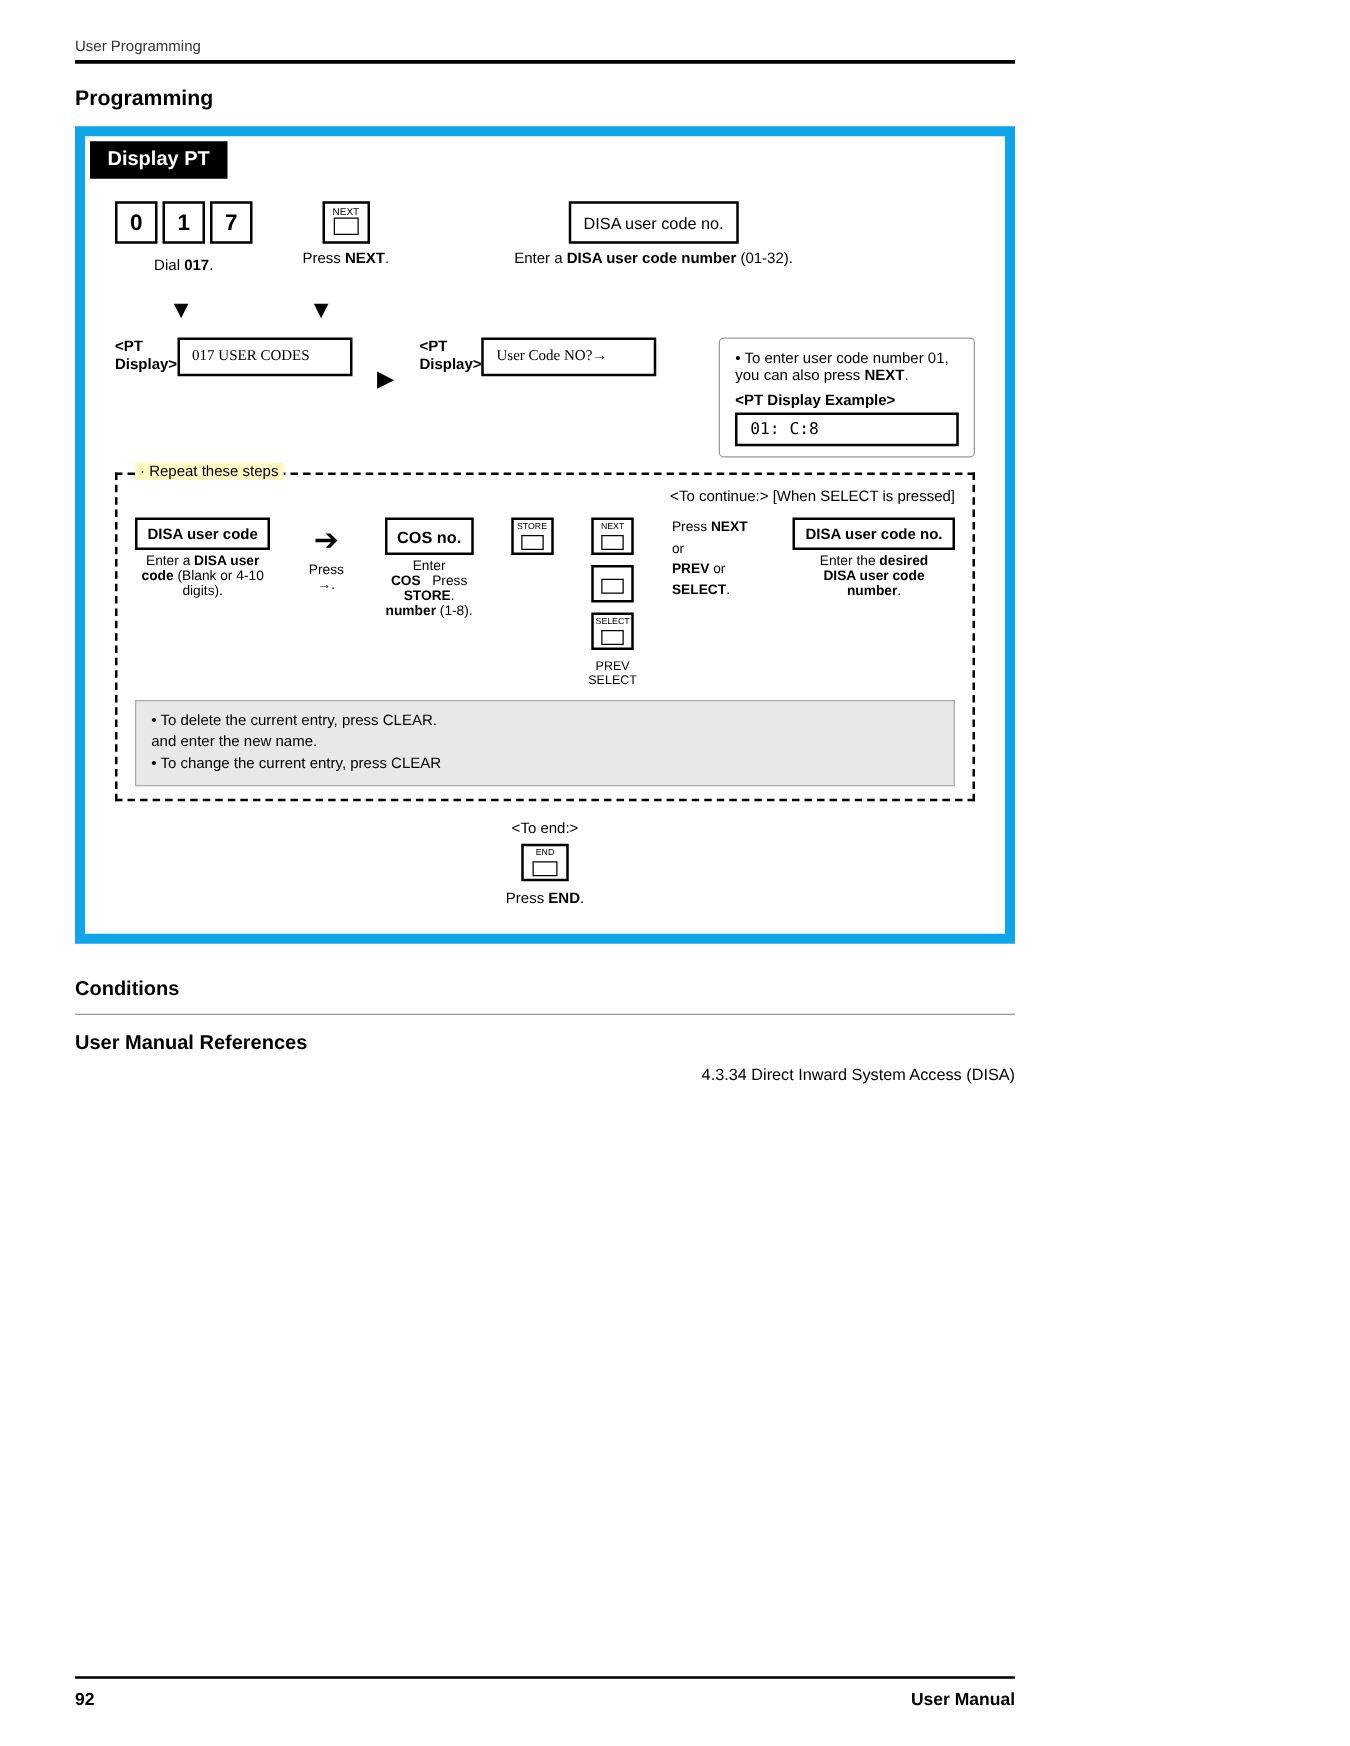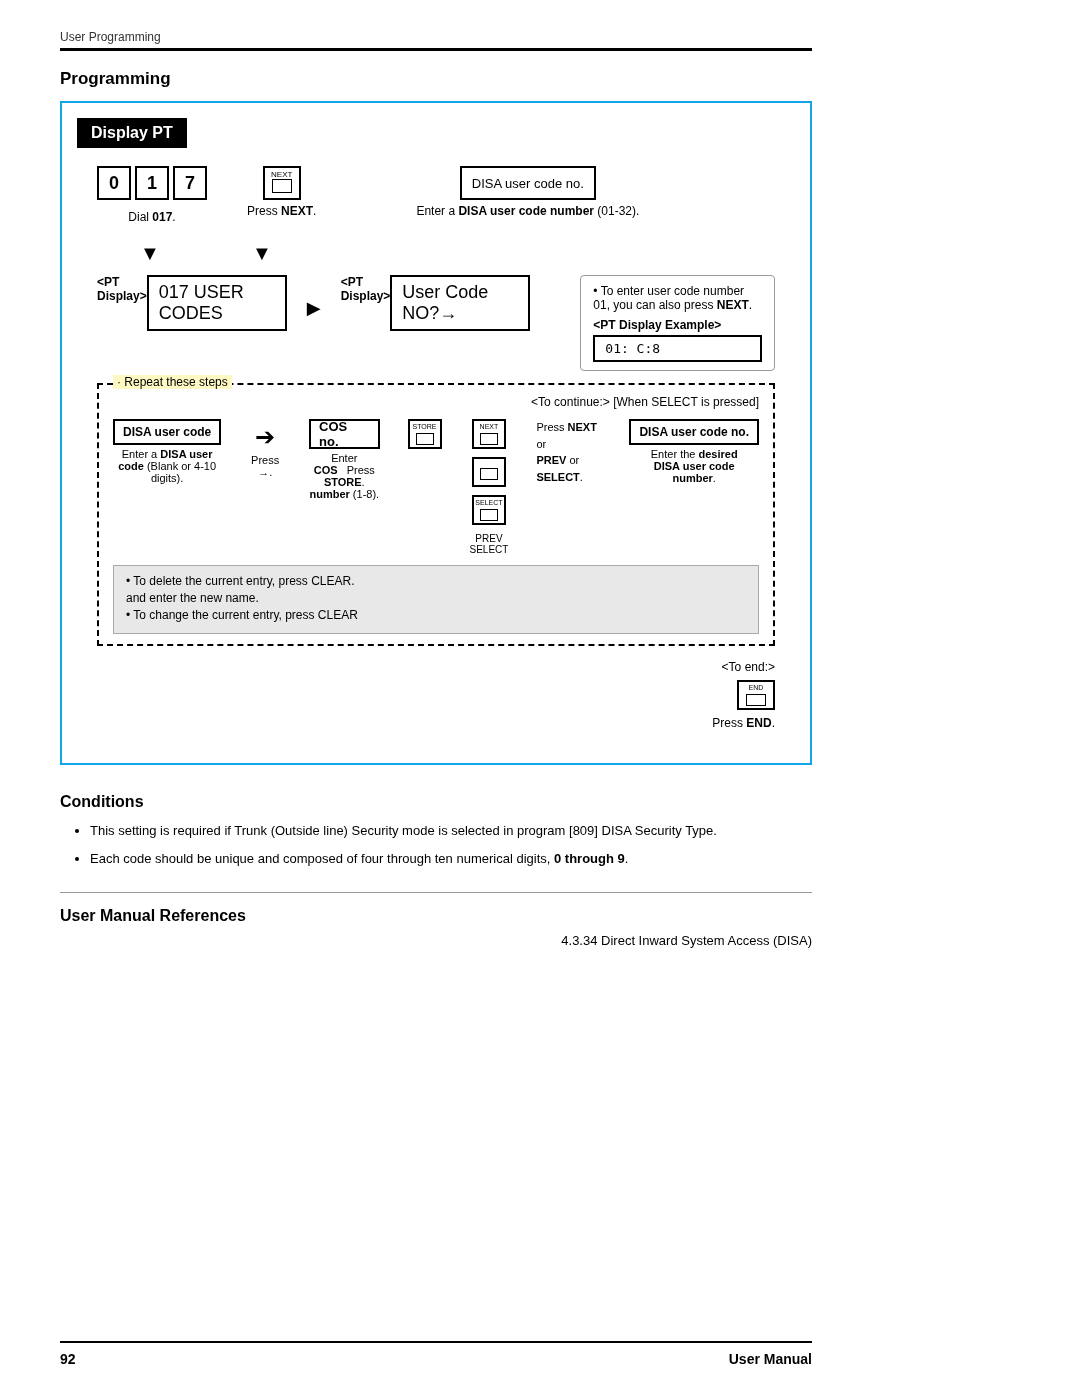--- a/index.html
+++ b/index.html
@@ -28,22 +28,22 @@
       border-top: 3px solid #000;
       margin-bottom: 18px;
     }
     .section-title {
       font-size: 17px;
       font-weight: bold;
       margin-bottom: 12px;
     }
     
     .diagram-box {
-      border: 2px solid #0ea5e9;
-      padding: 15px;
+      border: 8px solid #0ea5e9;
+      padding: 4px;
       margin-bottom: 28px;
     }
     .diagram-header {
       background: #000;
       color: #fff;
       font-size: 16px;
       font-weight: bold;
       padding: 6px 14px;
       display: inline-block;
       margin: 0;
@@ -128,22 +128,22 @@
       flex-direction: row;
     }
     .pt-label {
       font-size: 12px;
       font-weight: bold;
       margin-bottom: 3px;
     }
     .pt-screen {
       border: 2px solid #000;
       padding: 5px 10px;
-      font-family: Liberation Sans, sans-serif;
-      font-size: 18px;
+      font-family: Liberation Serif, serif;
+      font-size: 12px;
       background: #fff;
       min-width: 140px;
     }
     .pt-right-block {
       font-size: 12px;
       border: 1px solid #999;
       padding: 8px 12px;
       border-radius: 4px;
       max-width: 260px;
     }
@@ -251,21 +251,21 @@
       margin-top: 8px;
     }
     .notes-box p {
       margin-bottom: 3px;
     }
     
     .end-section {
       margin-top: 10px;
       display: flex;
       flex-direction: column;
-      align-items: flex-end;
+      align-items: center;
       gap: 6px;
     }
     .end-to-end {
       font-size: 12px;
     }
     .end-key {
       border: 2px solid #000;
       width: 38px;
       height: 30px;
       display: flex;
@@ -498,28 +498,20 @@
           <div class="e-inner"></div>
         </div>
         <div class="end-caption">Press <strong>END</strong>.</div>
       </div>
 
     </div>
   </div>
 
   <div>
     <div class="conditions-title">Conditions</div>
-    <ul class="conditions-list">
-      <li>
-        This setting is required if Trunk (Outside line) Security mode is selected in program [809] DISA Security Type.
-      </li>
-      <li>
-        Each code should be unique and composed of four through ten numerical digits, <strong>0 through 9</strong>.
-      </li>
-    </ul>
   </div>
 
   <hr class="sep-line">
 
   <div>
     <div class="umr-title">User Manual References</div>
     <div class="umr-item">4.3.34   Direct Inward System Access (DISA)</div>
   </div>
 
   <div class="footer">

